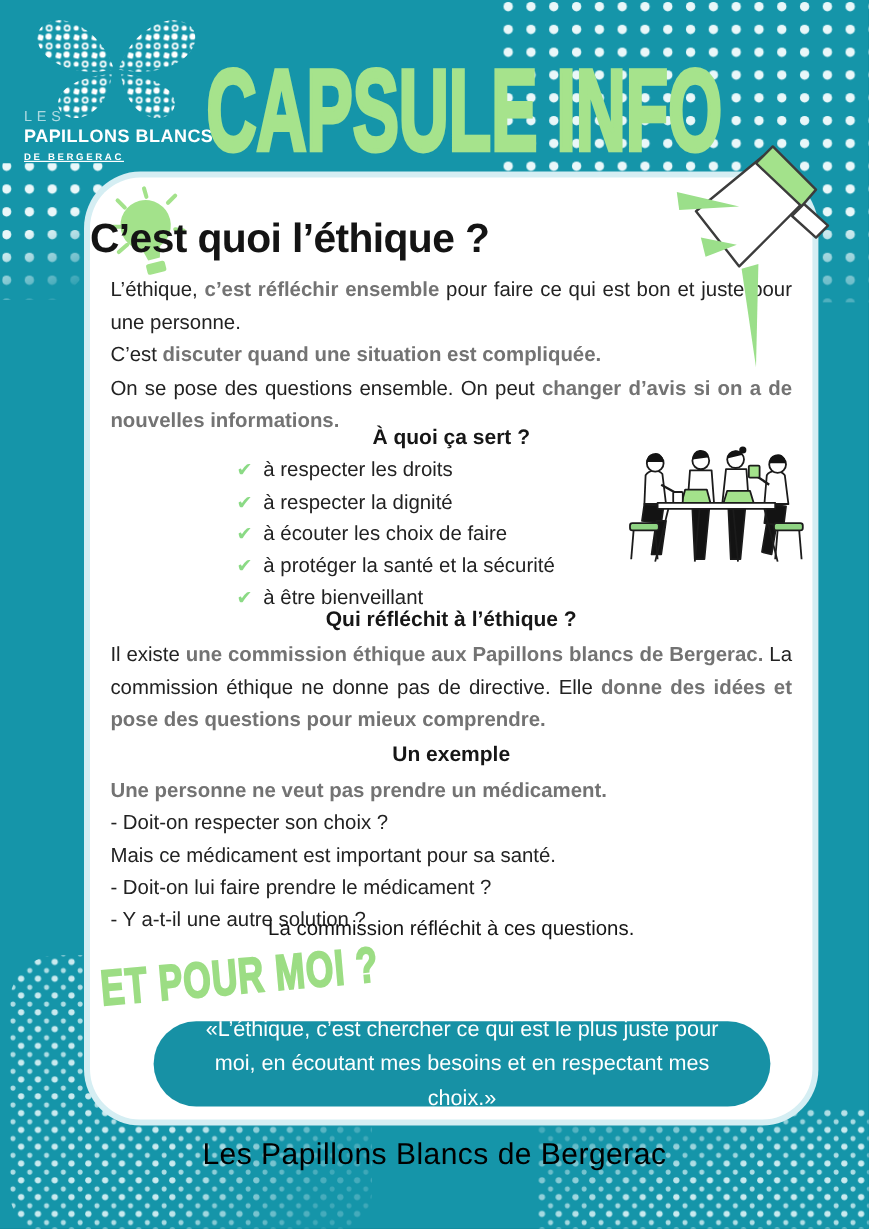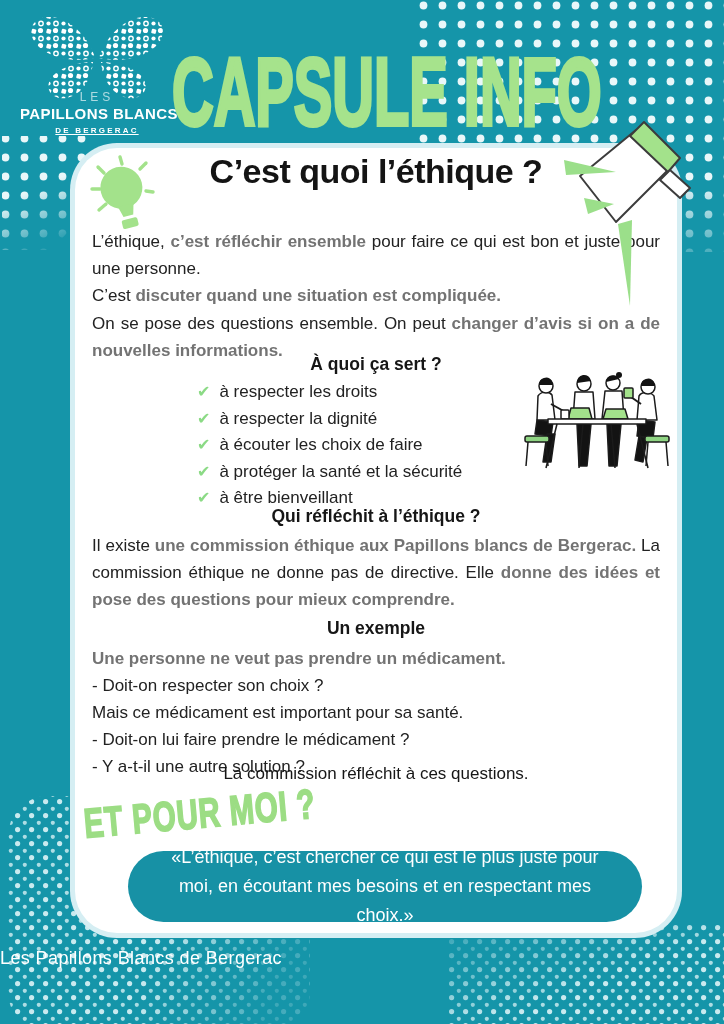--- a/index.html
+++ b/index.html
@@ -1,37 +1,37 @@
 <!DOCTYPE html>
 <html><head>
 <meta charset="utf-8">
 <style>
   html,body{margin:0;padding:0;background:#0c7d8f;}
   .page{position:relative;width:724px;height:1024px;background:#1595a9;overflow:hidden;
         font-family:"Liberation Sans",sans-serif;}
   .bg-dots{position:absolute;left:0;top:0;z-index:0;}
 
   
-  .logo{position:absolute;left:20px;top:12px;width:154px;text-align:center;color:#fff;z-index:1;}
+  .logo{position:absolute;left:20px;top:12px;width:154px;text-align:left;color:#fff;z-index:1;}
   .logo svg{display:block;margin:0 auto;}
   .logo-les{font-size:12px;letter-spacing:4px;color:rgba(255,255,255,.65);margin-top:-14px;}
   .logo-name{font-size:15px;font-weight:bold;letter-spacing:.4px;margin-top:1px;white-space:nowrap;}
   .logo-sub{font-size:8px;font-weight:bold;letter-spacing:2.2px;margin-top:4px;text-decoration:underline;}
 
   
   .banner-title{position:absolute;left:172px;top:44px;z-index:1;color:#a6e38c;
     font-size:74px;font-weight:bold;line-height:1;white-space:nowrap;
     transform:scale(.78,1.3);transform-origin:left top;letter-spacing:0px;
     -webkit-text-stroke:3px #a6e38c;}
 
   
   .card{position:absolute;left:75px;top:148px;width:602px;height:785px;background:#fff;
         border-radius:42px;box-shadow:0 0 0 5px #d5eef3;z-index:2;color:#222;}
   .bulb{position:absolute;left:14px;top:6px;}
-  .card-title{position:absolute;left:0;right:0;top:4px;text-align:center;
+  .card-title{position:absolute;left:0;right:0;top:32px;
         font-size:34px;font-weight:bold;color:#141414;letter-spacing:-.5px;}
   .intro{position:absolute;left:17px;right:17px;top:80px;font-size:17px;line-height:27.2px;text-align:justify;}
   .intro p{margin:0;}
   .bseg{font-weight:bold;color:#737373;}
   .sec-heading{position:absolute;left:0;right:0;text-align:center;font-size:17.5px;font-weight:bold;color:#161616;}
   .h-purpose{top:206px;}
   .h-commission{top:358px;}
   .h-example{top:470px;}
   .check-list{position:absolute;left:122px;top:231px;font-size:17px;line-height:26.6px;}
   .check-row{display:flex;align-items:baseline;gap:9px;}
@@ -45,22 +45,22 @@
   .megaphone{position:absolute;left:556px;top:120px;z-index:3;}
 
   
   .et-pour-moi{position:absolute;left:82px;top:800px;z-index:4;color:#9cdd84;
     font-size:36px;font-weight:bold;white-space:nowrap;
     transform:rotate(-5deg) scale(.82,1.15);transform-origin:left top;
     -webkit-text-stroke:1.5px #9cdd84;letter-spacing:1px;}
   .quote{position:absolute;left:128px;top:851px;width:514px;height:71px;z-index:4;
     background:#1791a5;border-radius:36px;display:flex;align-items:center;justify-content:flex-end;
     color:#fff;font-size:18px;line-height:29px;text-align:center;padding:0 26px;box-sizing:border-box;}
-  .footer{position:absolute;left:0;right:0;top:948px;z-index:1;
-    color:#ffffff;font-size:18px;letter-spacing:.4px;}
+  .footer{position:absolute;left:0;right:0;top:948px;z-index:1;text-align:center;
+    color:#000000;font-size:25px;letter-spacing:.4px;}
 </style>
 </head>
 <body>
 
 <div class="page">
 
   <svg class="bg-dots" width="724" height="1024" viewBox="0 0 724 1024">
     <defs>
       <pattern id="dA" width="19" height="19" patternUnits="userSpaceOnUse">
         <circle cx="5.5" cy="5.5" r="3.9" fill="#e9f7f9"></circle>

